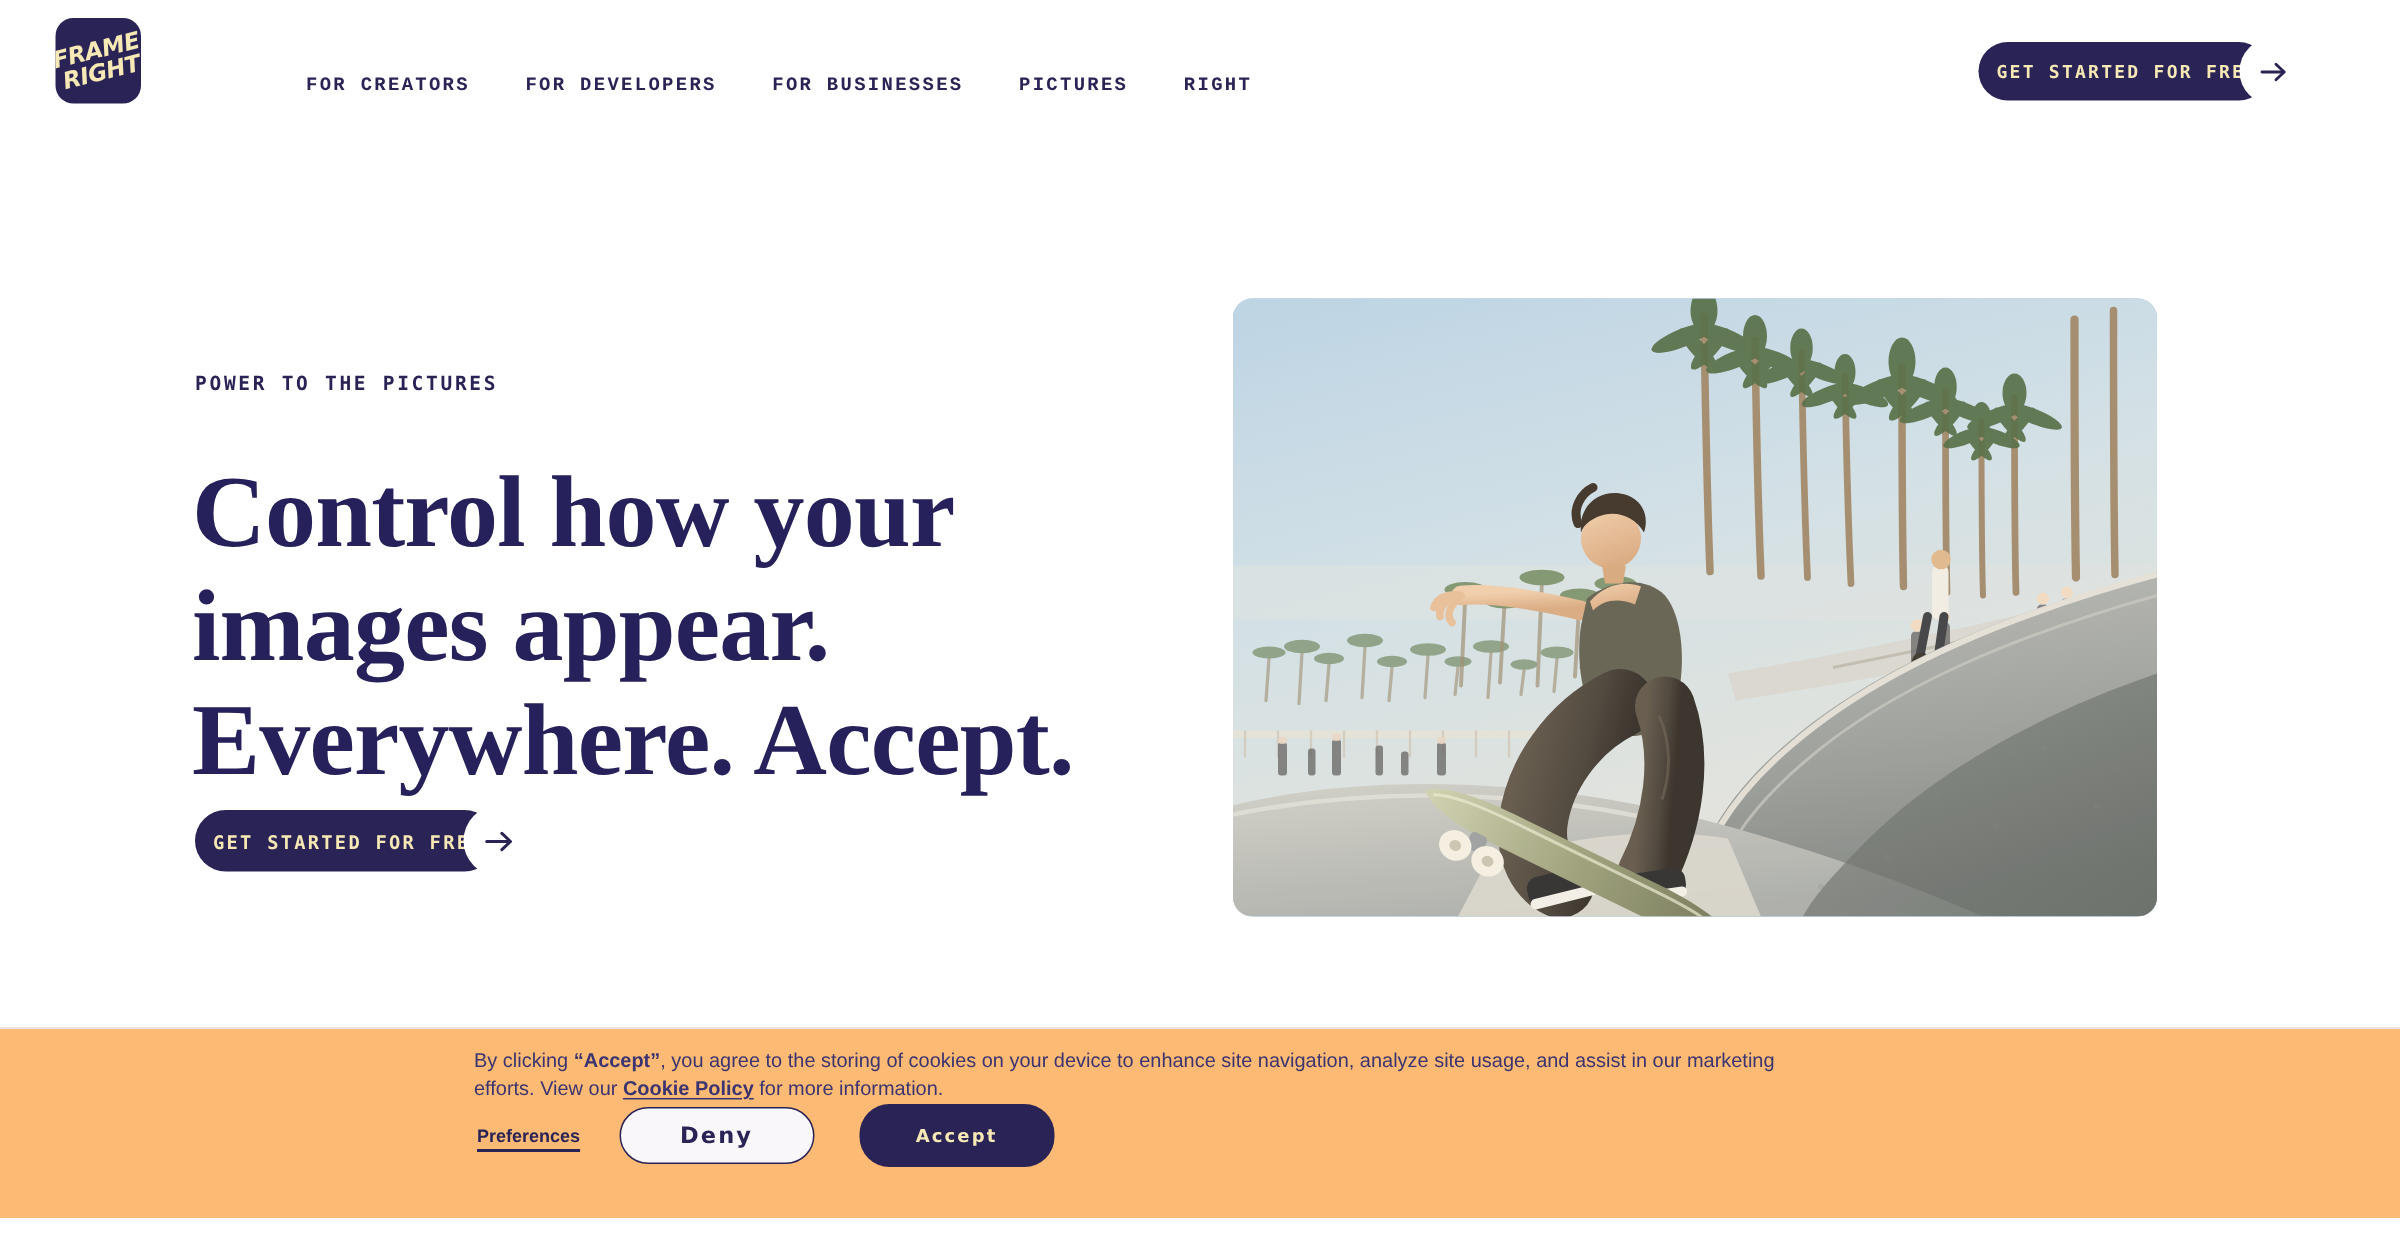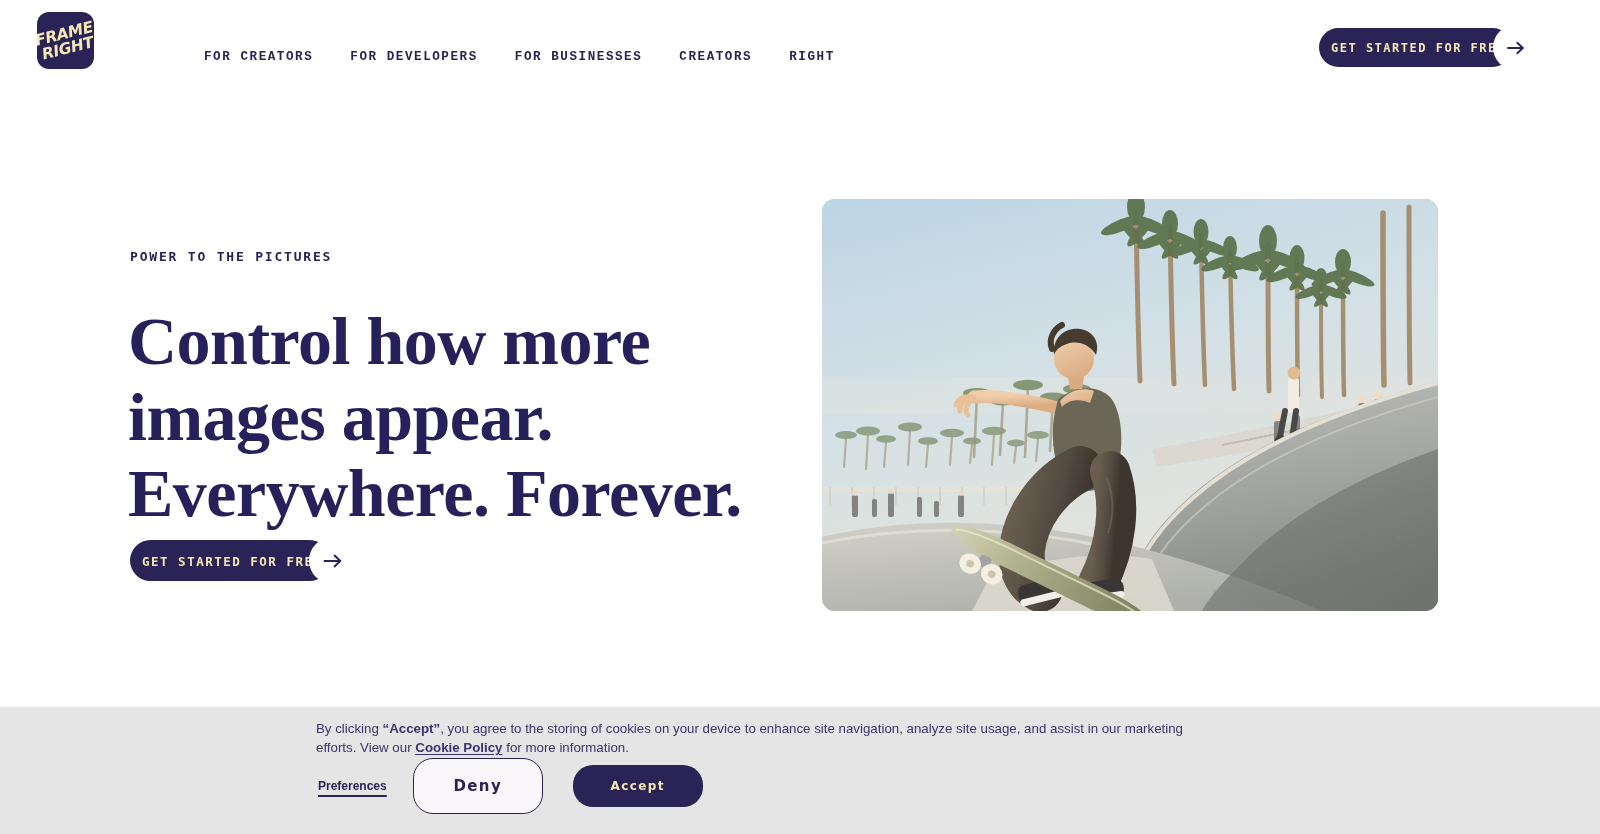--- a/index.html
+++ b/index.html
@@ -192,24 +192,24 @@
     border-radius: 13px;
     overflow: hidden;
     background: #8fb6d6;
   }
   .hero-image svg { display: block; width: 100%; height: 100%; }
 
   
   .cookie-banner {
     position: absolute;
     left: 0;
-    top: 707px;
+    top: 685px;
     width: 1600px;
     height: 127px;
-    background: #e5e5e5;
+    background: #fdba74;
     border-top: 1.5px solid #e6e2f5;
     z-index: 40;
   }
   .cookie-text {
     position: absolute;
     left: 316px;
     top: 11px;
     width: 890px;
     color: #3b3470;
     font-family: "Liberation Sans", sans-serif;
@@ -239,21 +239,21 @@
     text-decoration: underline;
     text-underline-offset: 5px;
     text-decoration-thickness: 2px;
     background: none;
     border: none;
     cursor: pointer;
     padding: 0 2px;
   }
   .btn-deny {
     min-width: 130px;
-    height: 56px;
+    height: 38px;
     background: #faf7fb;
     color: #2a2355;
     border: 1.6px solid #2a2355;
     border-radius: 20px;
     font-family: "DejaVu Sans", sans-serif;
     font-size: 15px;
     font-weight: 600;
     letter-spacing: 1.4px;
     cursor: pointer;
     margin-left: 10px;
@@ -282,38 +282,38 @@
 
     <div class="logo">
       <div class="logo-text">FRAME
 RIGHT</div>
     </div>
 
     <nav class="nav">
       <a class="nav-item">FOR CREATORS</a>
       <a class="nav-item">FOR DEVELOPERS</a>
       <a class="nav-item">FOR BUSINESSES</a>
-      <a class="nav-item">CREATORS</a>
+      <a class="nav-item">PICTURES</a>
       <a class="nav-item">RIGHT</a>
     </nav>
 
     <div class="cta cta-header">
       <span class="cta-label">GET STARTED FOR FREE</span>
       <span class="cta-circle">
         <svg width="26" height="26" viewBox="0 0 26 26" fill="none">
           <path d="M5 13 H19.5" stroke="#2a2355" stroke-width="1.9" stroke-linecap="round"></path>
           <path d="M14.3 7.8 L19.8 13 L14.3 18.2" stroke="#2a2355" stroke-width="1.9" stroke-linecap="round" stroke-linejoin="round" fill="none"></path>
         </svg>
       </span>
     </div>
 
   </header>
 
   <div class="hero-eyebrow">POWER TO THE PICTURES</div>
-  <h1 class="hero-title">Control how more images appear. Everywhere. Forever.</h1>
+  <h1 class="hero-title">Control how your images appear. Everywhere. Accept.</h1>
 
   <div class="cta cta-hero">
     <span class="cta-label">GET STARTED FOR FREE</span>
     <span class="cta-circle">
       <svg width="28" height="28" viewBox="0 0 28 28" fill="none">
         <path d="M5.5 14 H21" stroke="#2a2355" stroke-width="2" stroke-linecap="round"></path>
         <path d="M15.6 8.6 L21.3 14 L15.6 19.4" stroke="#2a2355" stroke-width="2" stroke-linecap="round" stroke-linejoin="round" fill="none"></path>
       </svg>
     </span>
   </div>

